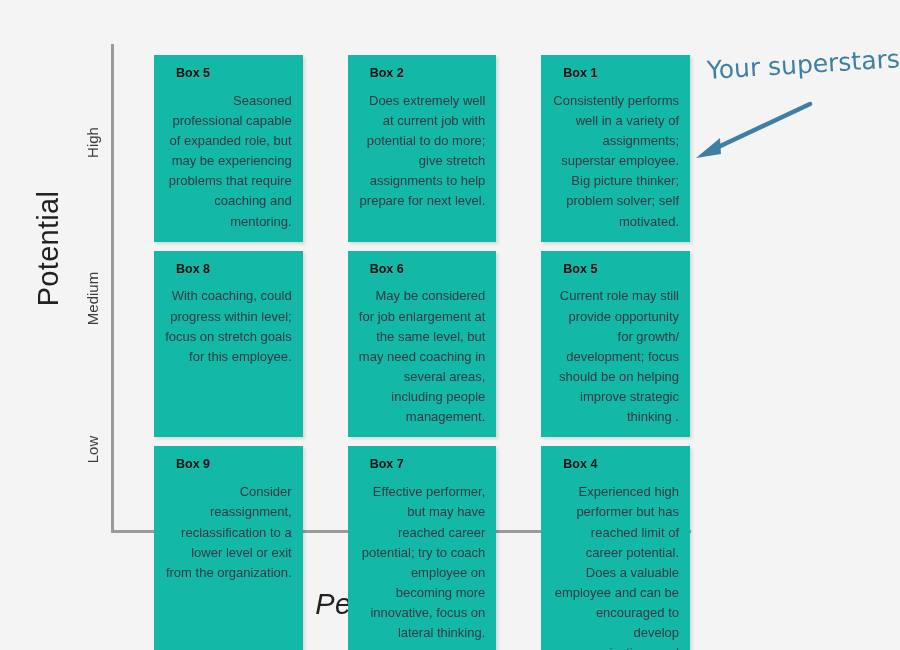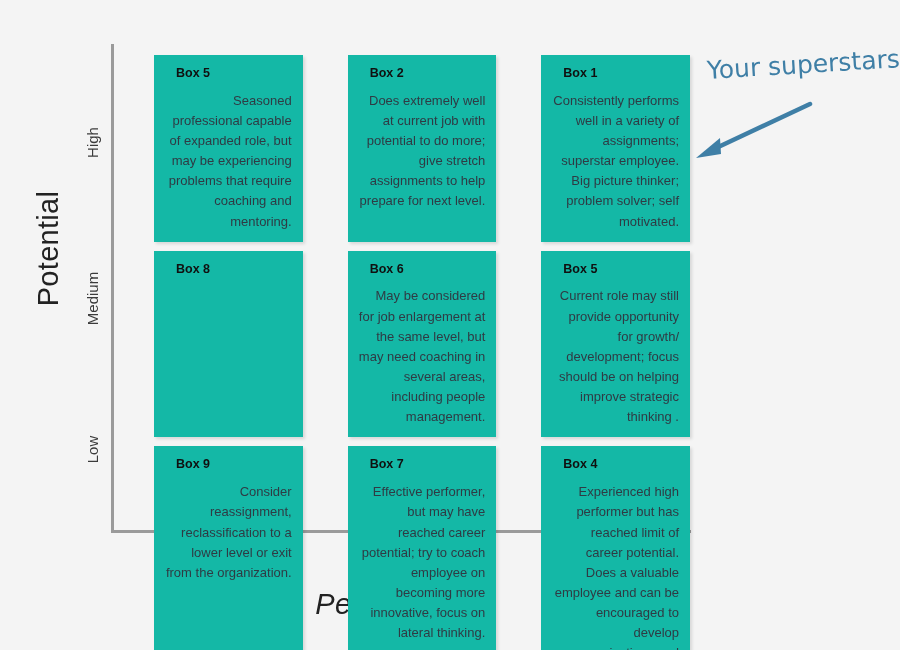--- a/index.html
+++ b/index.html
@@ -177,20 +177,21 @@
       <p class="cell-body">Does extremely well at current job with potential to do more; give stretch assignments to help prepare for next level.</p>
     </div>
 
     <div class="cell">
       <p class="cell-title">Box 1</p>
       <p class="cell-body">Consistently performs well in a variety of assignments; superstar employee.  Big picture thinker; problem solver; self motivated.</p>
     </div>
 
     <div class="cell">
       <p class="cell-title">Box 8</p>
+      <p class="cell-body">With coaching, could progress within level; focus on stretch goals for this employee.</p>
     </div>
 
     <div class="cell">
       <p class="cell-title">Box 6</p>
       <p class="cell-body">May be considered for job enlargement at the same level, but may need coaching in several areas, including people management.</p>
     </div>
 
     <div class="cell">
       <p class="cell-title">Box 5</p>
       <p class="cell-body">Current role may still provide opportunity for growth/ development; focus should be on helping improve strategic thinking .</p>

